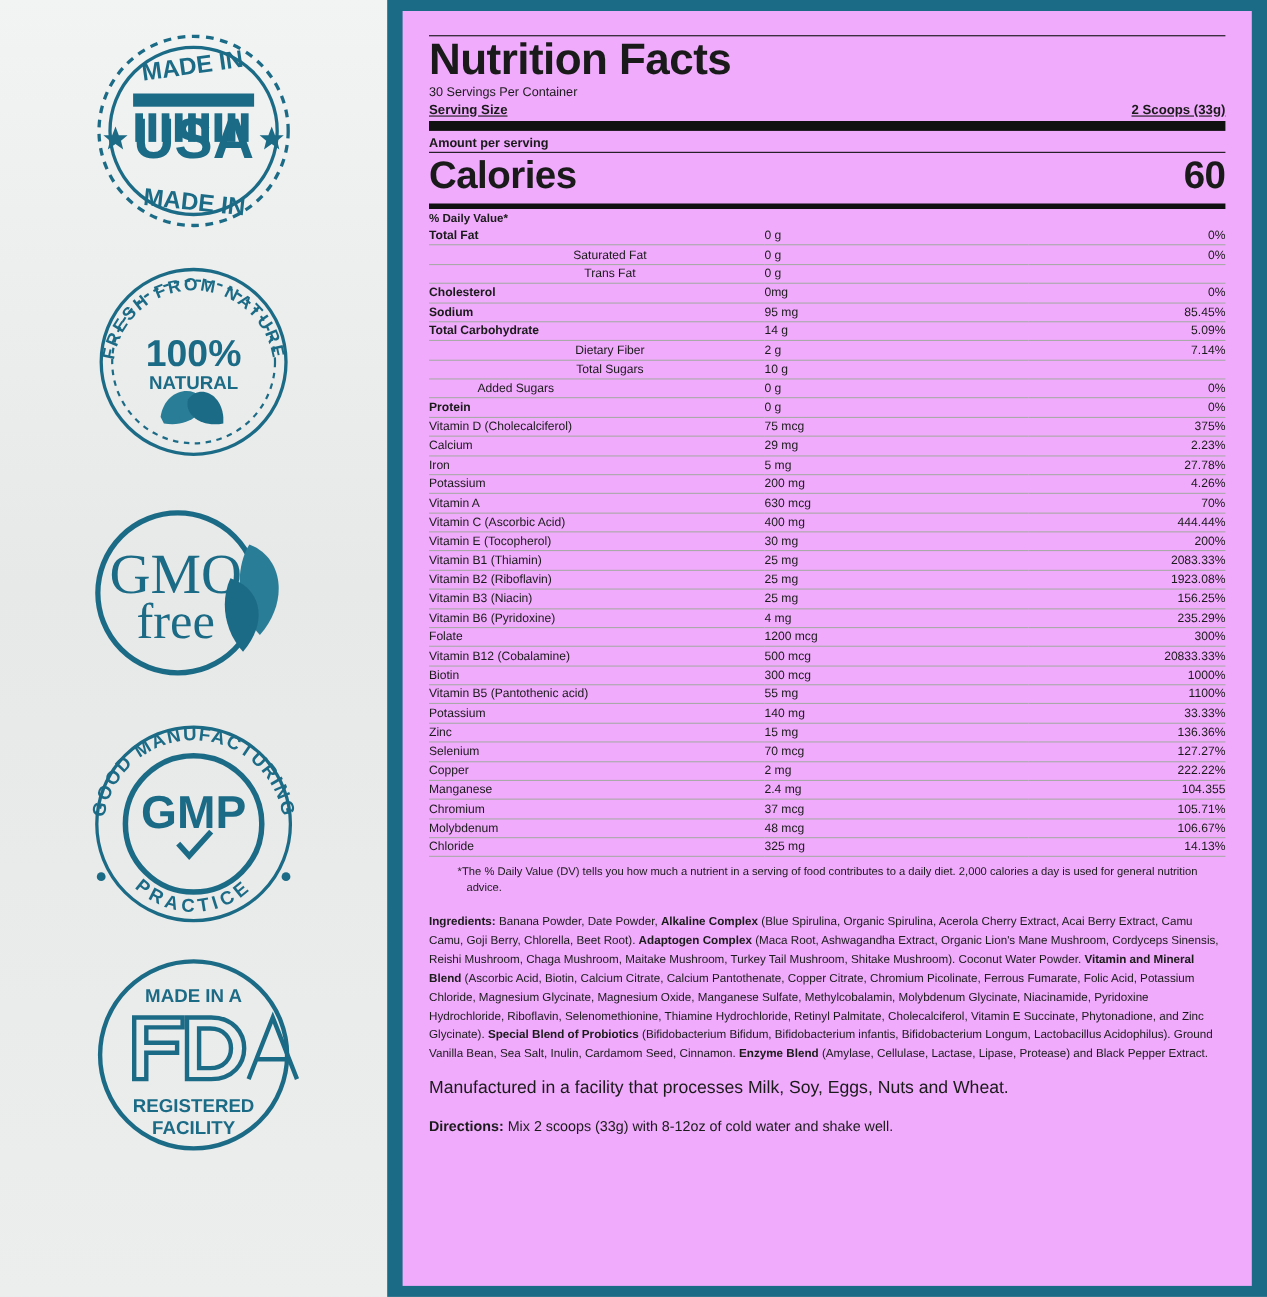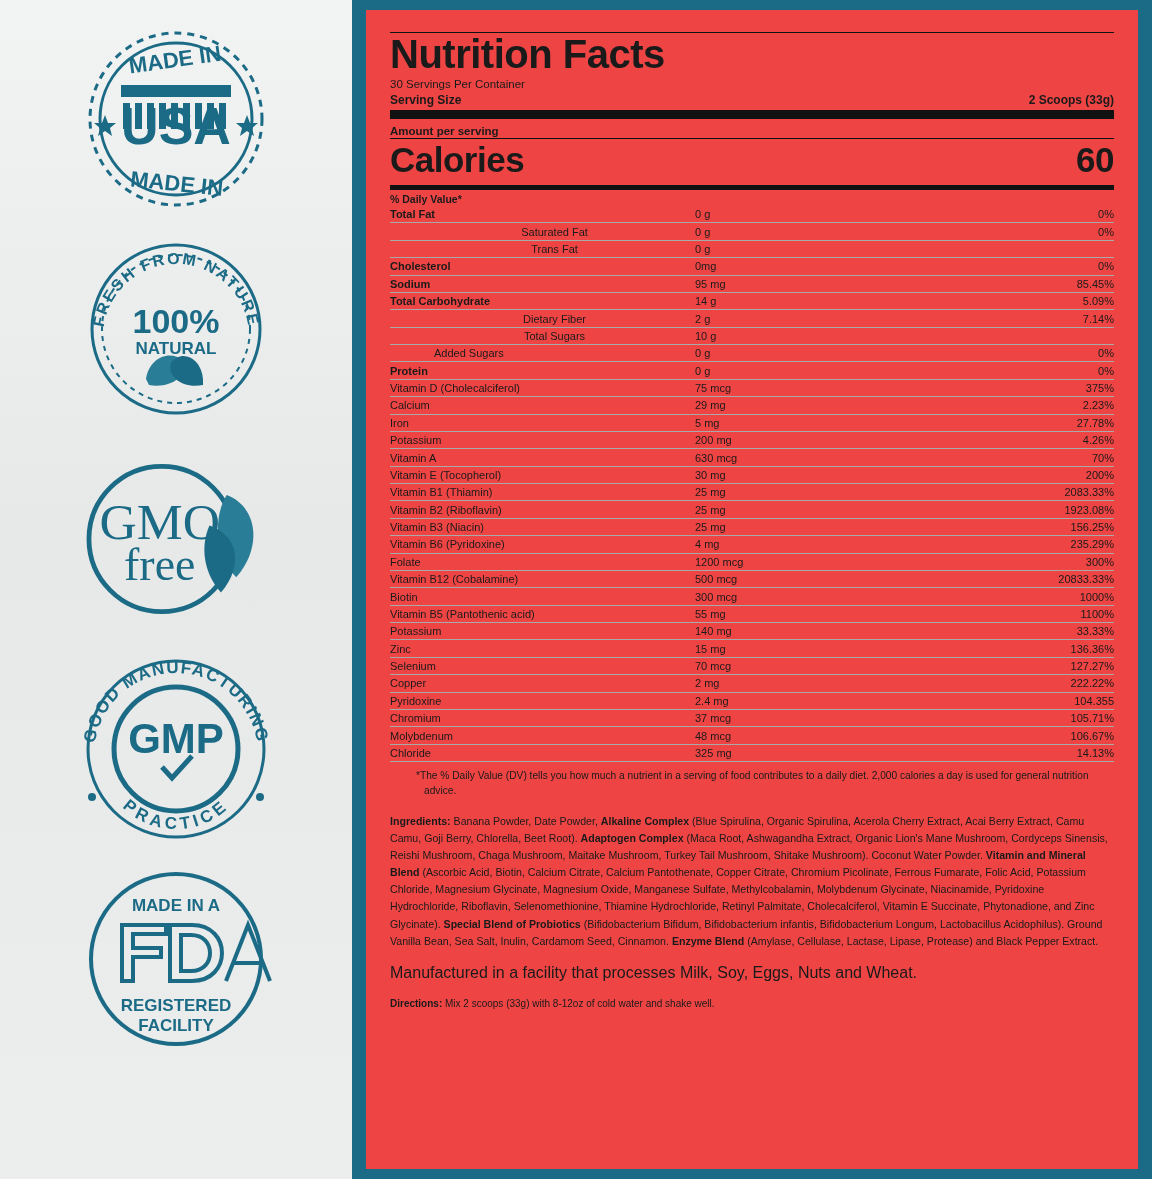--- a/index.html
+++ b/index.html
@@ -43,21 +43,21 @@
   .badge svg { display:block; }
   
   .panel {
     width: 800px;
     height: 1179px;
     background: #1c6b86;
     padding: 10px 14px 10px 14px;
     box-sizing: border-box;
   }
   .label {
-    background: #ef4444;
+    background: #f0abfc;
     width: 100%;
     height: 100%;
     box-sizing: border-box;
     padding: 22px 24px 14px 24px;
     overflow: hidden;
     color: #1a1a1a;
   }
   .nf-title {
     font-size: 40px;
     font-weight: 700;
@@ -71,20 +71,21 @@
   .servings {
     font-size: 11.5px;
     line-height: 1.35;
   }
   .serv-row {
     display: flex;
     justify-content: space-between;
     font-size: 12px;
     font-weight: 700;
     line-height: 1.3;
+    text-decoration: underline;
   }
   .amount-row {
     font-size: 11.5px;
     font-weight: 700;
     padding: 3px 0 1px 0;
   }
   .cal-row {
     display: flex;
     align-items: center;
     justify-content: space-between;
@@ -124,21 +125,21 @@
   }
   .ing-block {
     font-size: 10.6px;
     line-height: 1.62;
     padding-top: 14px;
     text-align: left;
   }
   .ing-block p { margin: 0 0 10px 0; }
   .ing-block .b { font-weight: 700; }
   .manu { font-size: 16px; margin: 0 0 10px 0; }
-  .dir { font-size: 10px; margin: 0; }
+  .dir { font-size: 13px; margin: 0; }
 </style>
 </head>
 <body>
 
 <div class="page">
 
   <div class="badges">
 
     <div class="badge">
       <svg width="210" height="200" viewBox="0 0 210 200">
@@ -330,20 +331,25 @@
               <td class="c-name">Potassium</td>
               <td class="c-amt">200 mg</td>
               <td class="c-dv">4.26%</td>
             </tr>
             <tr>
               <td class="c-name">Vitamin A</td>
               <td class="c-amt">630 mcg</td>
               <td class="c-dv">70%</td>
             </tr>
             <tr>
+              <td class="c-name">Vitamin C (Ascorbic Acid)</td>
+              <td class="c-amt">400 mg</td>
+              <td class="c-dv">444.44%</td>
+            </tr>
+            <tr>
               <td class="c-name">Vitamin E (Tocopherol)</td>
               <td class="c-amt">30 mg</td>
               <td class="c-dv">200%</td>
             </tr>
             <tr>
               <td class="c-name">Vitamin B1 (Thiamin)</td>
               <td class="c-amt">25 mg</td>
               <td class="c-dv">2083.33%</td>
             </tr>
             <tr>
@@ -395,21 +401,21 @@
               <td class="c-name">Selenium</td>
               <td class="c-amt">70 mcg</td>
               <td class="c-dv">127.27%</td>
             </tr>
             <tr>
               <td class="c-name">Copper</td>
               <td class="c-amt">2 mg</td>
               <td class="c-dv">222.22%</td>
             </tr>
             <tr>
-              <td class="c-name">Pyridoxine</td>
+              <td class="c-name">Manganese</td>
               <td class="c-amt">2.4 mg</td>
               <td class="c-dv">104.355</td>
             </tr>
             <tr>
               <td class="c-name">Chromium</td>
               <td class="c-amt">37 mcg</td>
               <td class="c-dv">105.71%</td>
             </tr>
             <tr>
               <td class="c-name">Molybdenum</td>

